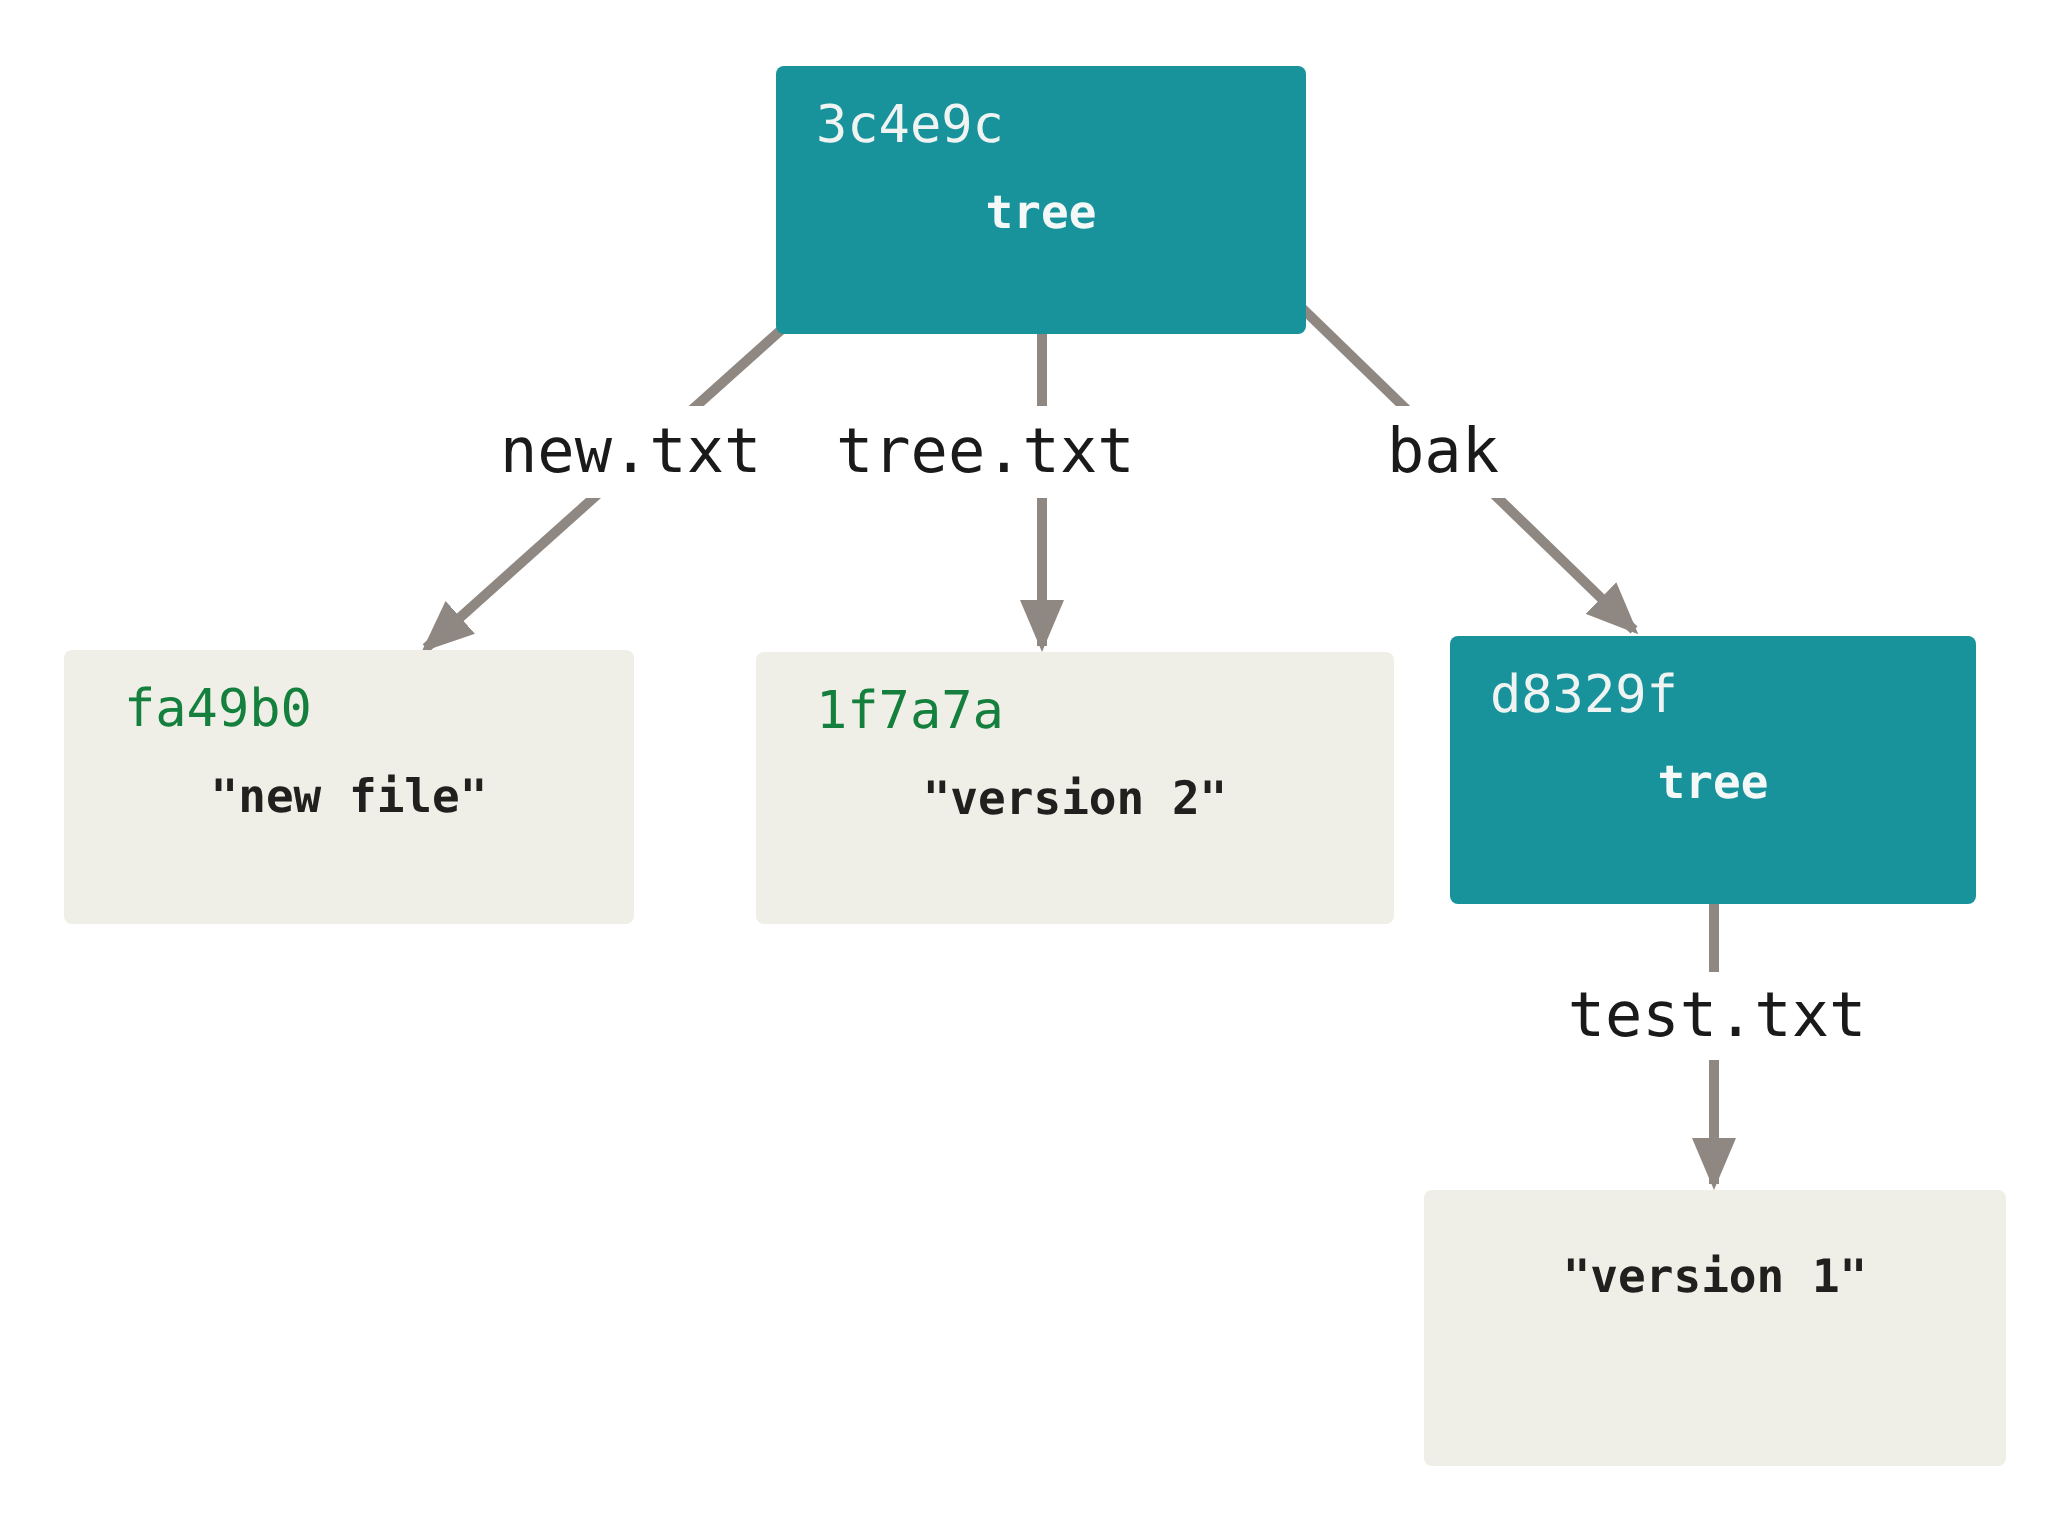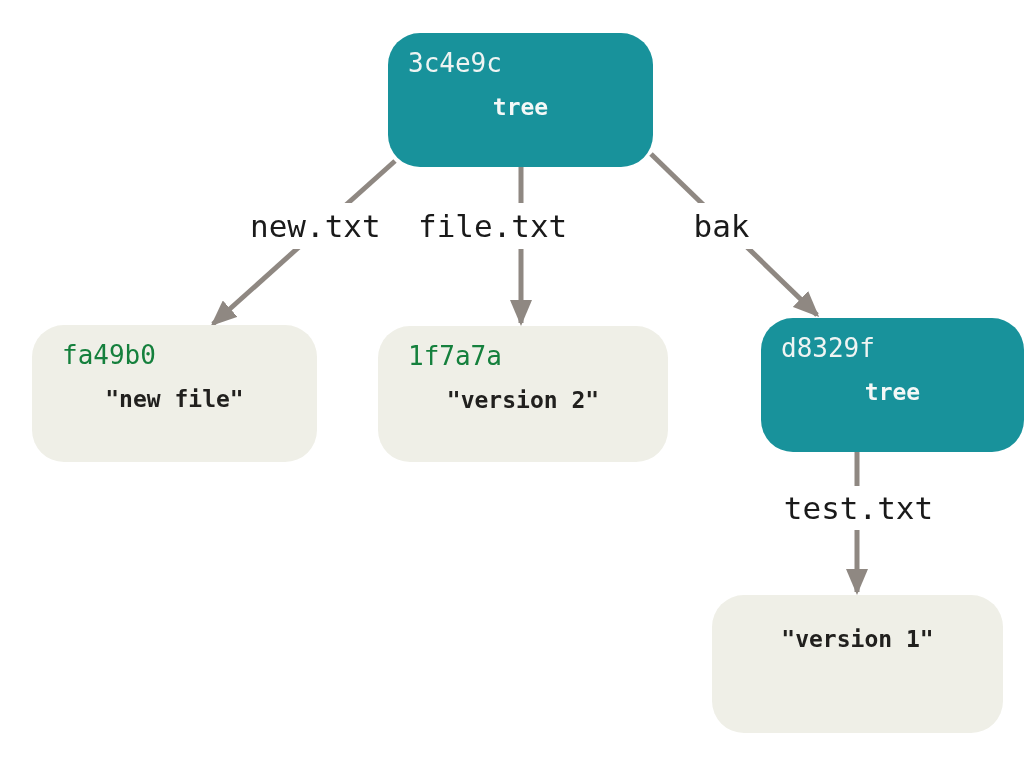--- a/index.html
+++ b/index.html
@@ -27,21 +27,21 @@
     display: flex;
     align-items: center;
     justify-content: center;
     white-space: pre;
     box-sizing: border-box;
   }
   .edge-label.left-align { justify-content: flex-start; padding-left: 8px; }
   .node {
     position: absolute;
     z-index: 3;
-    border-radius: 32px;
+    border-radius: 4px;
     box-sizing: border-box;
     padding-top: 15px;
   }
   .node .hash {
     font-size: 26px;
     line-height: 30px;
     padding-left: 30px;
   }
   .node .content {
     font-size: 23px;
@@ -67,42 +67,42 @@
       <marker id="ah" markerUnits="userSpaceOnUse" markerWidth="26" markerHeight="22" refX="23" refY="11" orient="auto">
         <path d="M0,0 L26,11 L0,22 Z" fill="#8F8882"></path>
       </marker>
     </defs>
     <line class="edge-line" x1="395" y1="161" x2="213" y2="324" marker-end="url(#ah)"></line>
     <line class="edge-line" x1="521" y1="166" x2="521" y2="323" marker-end="url(#ah)"></line>
     <line class="edge-line" x1="651" y1="154" x2="817" y2="315" marker-end="url(#ah)"></line>
     <line class="edge-line" x1="857" y1="452" x2="857" y2="592" marker-end="url(#ah)"></line>
   </svg>
 
-  <div class="edge-label left-align" style="left:242px; top:203px; width:396px;">new.txt  file.txt</div>
+  <div class="edge-label left-align" style="left:242px; top:203px; width:396px;">new.txt  tree.txt</div>
 
   <div class="edge-label" style="left:716px; top:486px; width:285px; height:44px;">test.txt</div>
 
   <div class="edge-label" style="left:670px; top:203px; width:103px;">bak</div>
 
   <div class="node tree-node" style="left:388px; top:33px; width:265px; height:134px;">
     <div class="hash">3c4e9c</div>
     <div class="content">tree</div>
   </div>
 
   <div class="node blob-node" style="left:32px; top:325px; width:285px; height:137px;">
     <div class="hash">fa49b0</div>
     <div class="content">"new file"</div>
   </div>
 
-  <div class="node blob-node" style="left:378px; top:326px; width:290px; height:136px;">
+  <div class="node blob-node" style="left:378px; top:326px; width:319px; height:136px;">
     <div class="hash">1f7a7a</div>
     <div class="content">"version 2"</div>
   </div>
 
-  <div class="node tree-node" style="left:725px; top:318px; width:263px; height:134px;margin-left:36px;">
+  <div class="node tree-node" style="left:725px; top:318px; width:263px; height:134px;">
     <div class="hash">d8329f</div>
     <div class="content">tree</div>
   </div>
 
   <div class="node blob-node" style="left:712px; top:595px; width:291px; height:138px;">
     <div class="content">"version 1"</div>
   </div>
 
 </div>
 

